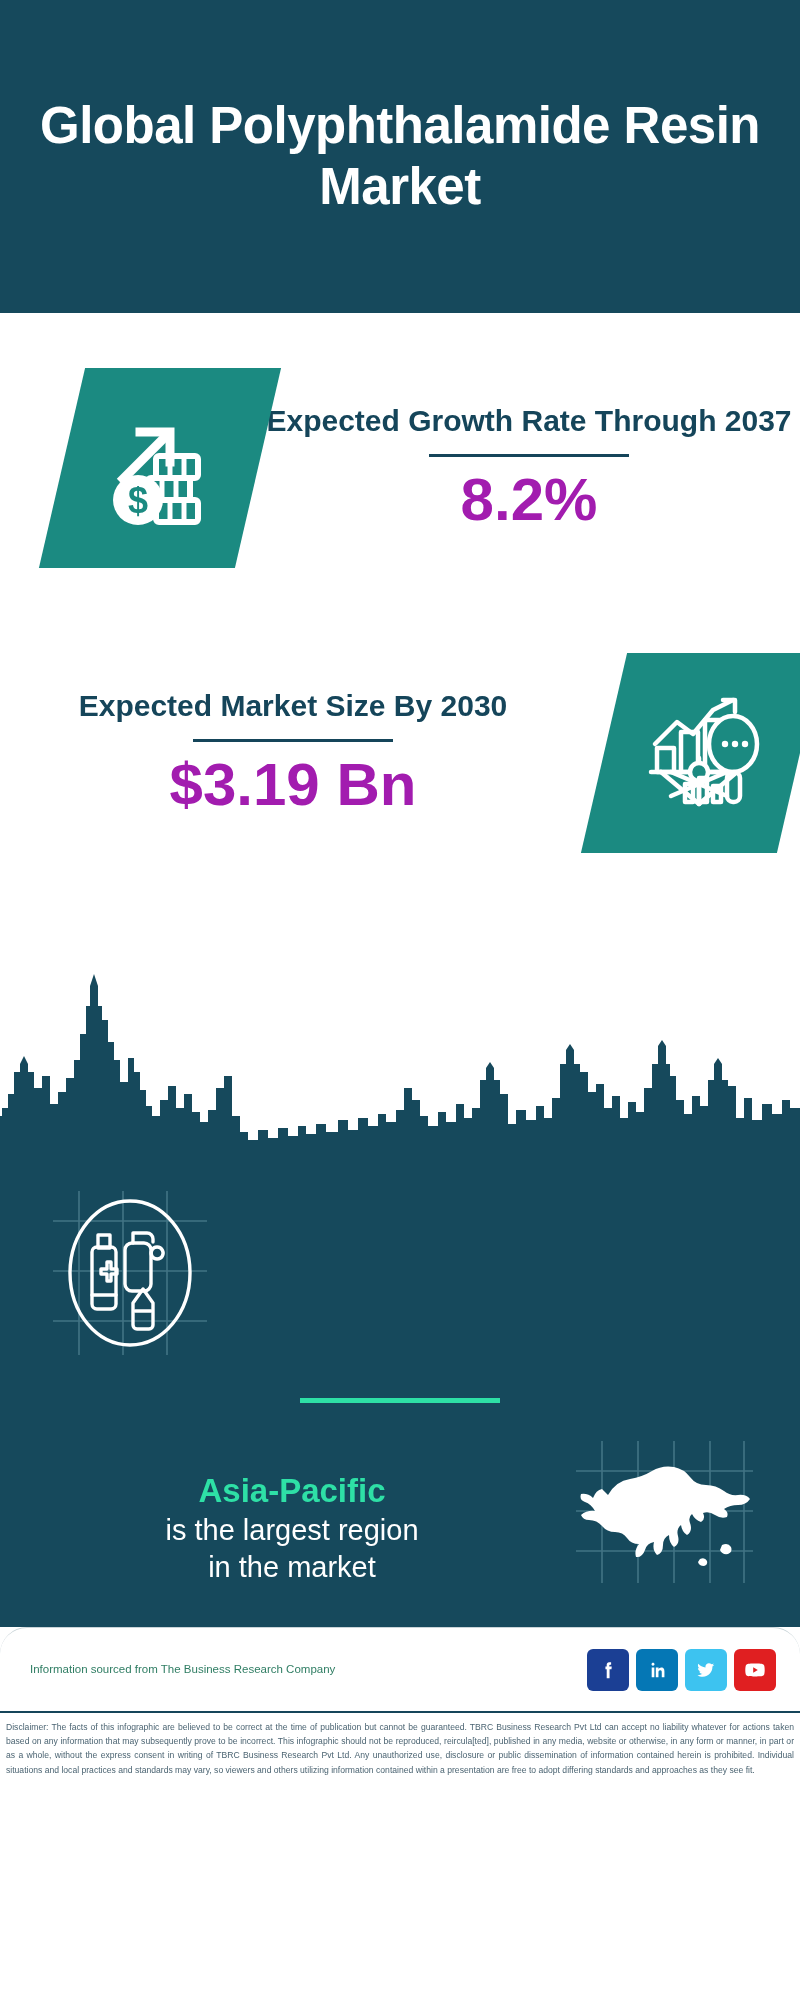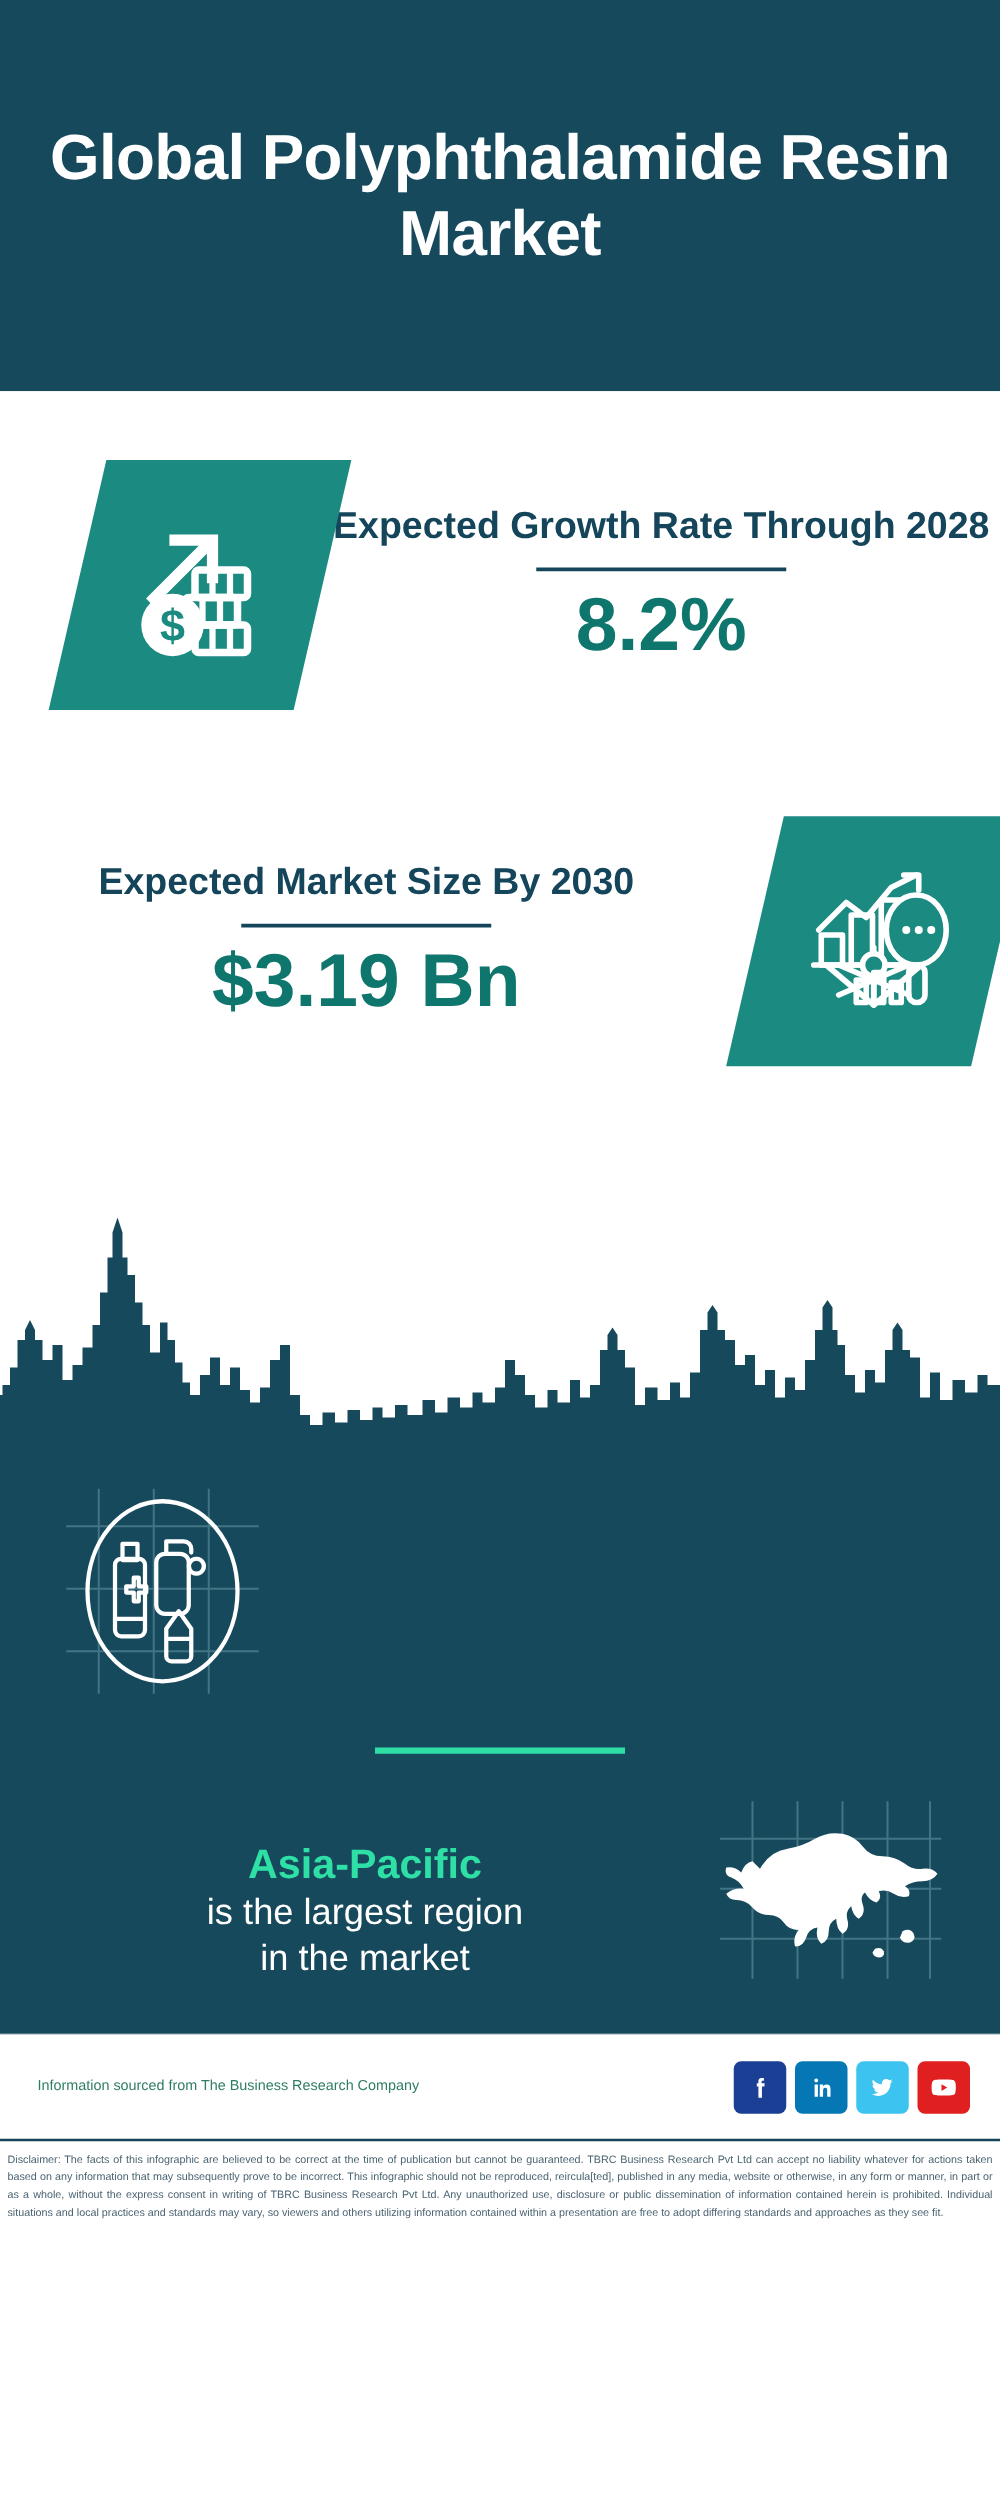--- a/index.html
+++ b/index.html
@@ -60,21 +60,21 @@
   .stat-label {
     color:#15455a;
     font-size:30px; font-weight:bold;
     line-height:1.28;
   }
   .stat-rule {
     width:200px; height:3px; background:#15455a;
     margin:14px auto 8px auto;
   }
   .stat-value {
-    color:#0f766e;
+    color:#a21caf;
     font-size:60px; font-weight:bold;
     line-height:1.15;
   }
 
   
   .dark-wrap { position:relative; }
   .skyline {
     display:block; width:800px; height:180px;
     background:#ffffff;
   }
@@ -127,20 +127,21 @@
     display:flex; align-items:center; justify-content:center;
   }
 
   
   .footer {
     background:#ffffff;
     height:84px;
     display:flex; align-items:center;
     padding:0 24px 0 30px;
     border-top:1px solid #c9d4d8;
+    border-radius:27px;
   }
   .footer-text { flex:1; }
   .footer-line {
     color:#2f7d63; font-size:11.5px; line-height:1.55;
   }
   .socials { display:flex; gap:7px; align-items:center; }
   .social {
     width:42px; height:42px; border-radius:6px;
     display:flex; align-items:center; justify-content:center;
   }
@@ -182,21 +183,21 @@
         <line x1="76" y1="70" x2="76" y2="92" stroke="#fff" stroke-width="5"></line>
         <rect x="56" y="92" width="42" height="22" rx="3" fill="none" stroke="#fff" stroke-width="6"></rect>
         <line x1="70" y1="92" x2="70" y2="114" stroke="#fff" stroke-width="5"></line>
         <line x1="84" y1="92" x2="84" y2="114" stroke="#fff" stroke-width="5"></line>
 
         <circle cx="38" cy="92" r="25" fill="#fff"></circle>
         <text x="38" y="105" font-family="Liberation Sans, sans-serif" font-size="36" font-weight="bold" fill="#1b8a81" text-anchor="middle">$</text>
       </svg>
     </div>
     <div class="stat-block">
-      <div class="stat-label">Expected Growth Rate Through 2028</div>
+      <div class="stat-label">Expected Growth Rate Through 2037</div>
       <div class="stat-rule"></div>
       <div class="stat-value">8.2%</div>
     </div>
   </div>
 
   <div class="row-size">
     <div class="stat-block">
       <div class="stat-label">Expected Market Size By 2030</div>
       <div class="stat-rule"></div>
       <div class="stat-value">$3.19 Bn</div>

